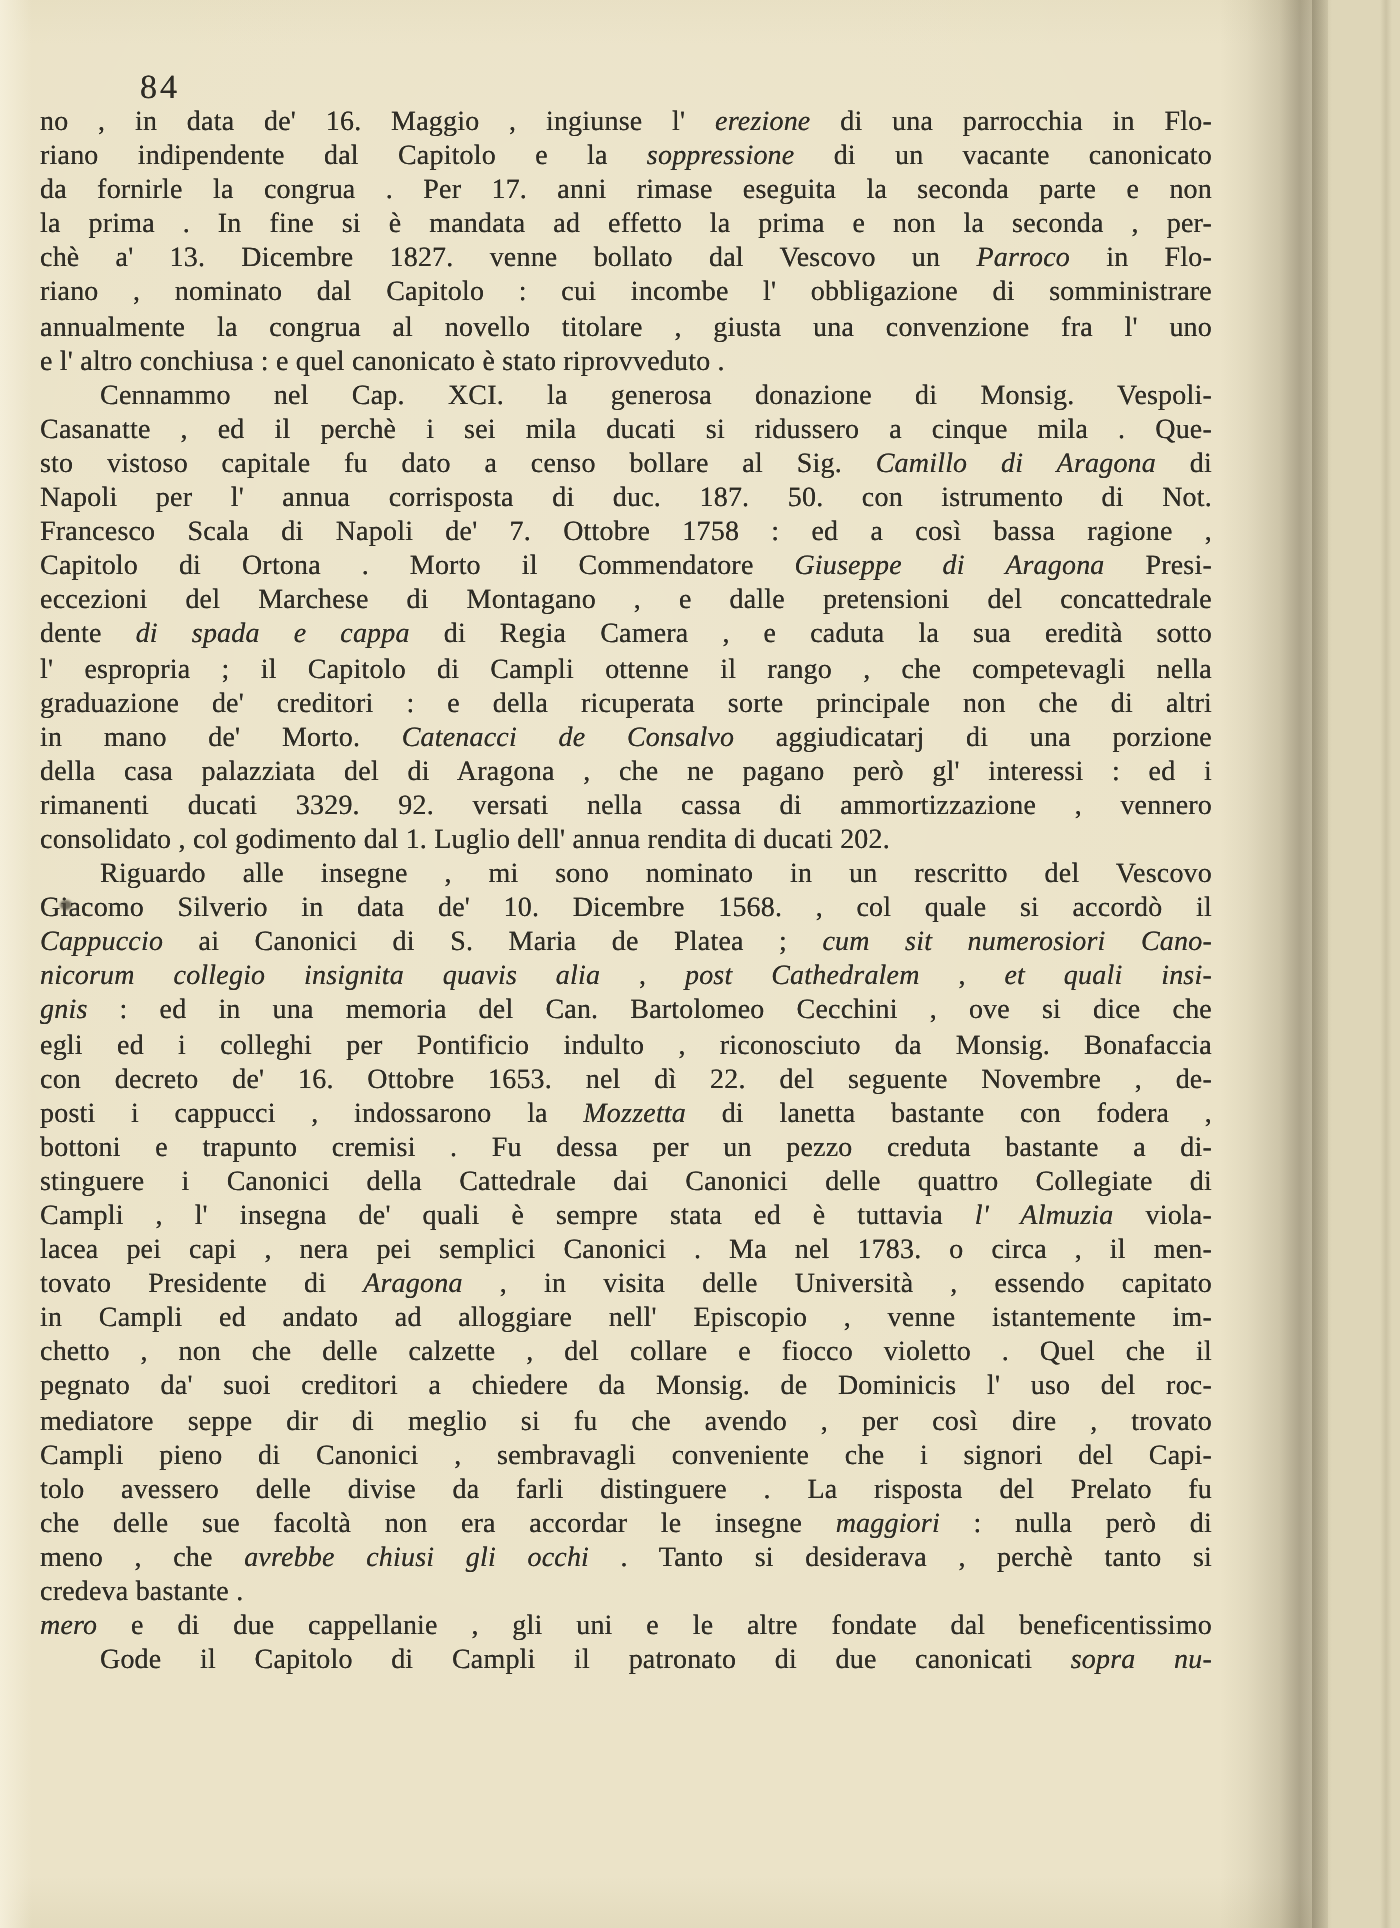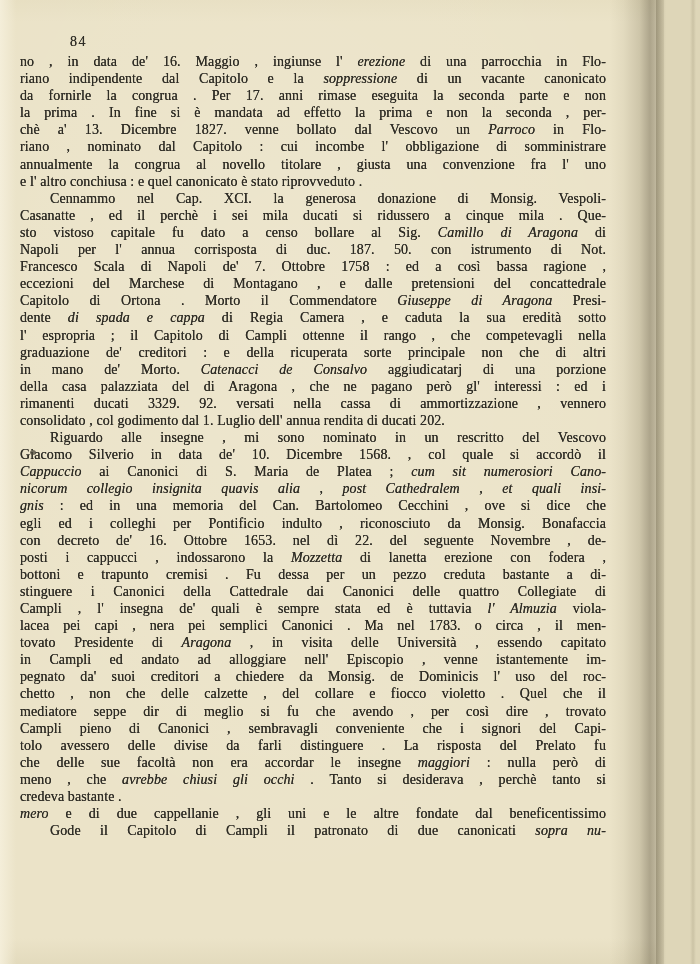--- a/index.html
+++ b/index.html
@@ -33,21 +33,21 @@
     background: linear-gradient(90deg,
       rgba(0,0,0,0) 0%,
       rgba(120,110,78,0.08) 25%,
       rgba(100,90,60,0.22) 55%,
       rgba(72,63,40,0.38) 74%,
       rgba(72,63,40,0.30) 82%,
       rgba(110,100,70,0.12) 100%);
   }
   .page-number {
     position: absolute; left: 70px; top: 34px;
-    font-size: 14px; letter-spacing: 1.5px; color: #2f2d26;
+    font-size: 17px; letter-spacing: 1.5px; color: #2f2d26;
     text-shadow: 0 0 0.3px currentColor;
   }
   .body-text {
     position: absolute; left: 20px; top: 53px; width: 586px;
     font-size: 14px; line-height: 17.1px; color: #2f2d26;
     text-shadow: 0 0 0.3px currentColor;
     letter-spacing: 0.1px;
   }
   .line { text-align: justify; text-align-last: justify; height: 17.1px; overflow: visible; }
   .line.short { text-align-last: left; }
@@ -74,45 +74,45 @@
       <div class="line"><span>la prima . In fine si è mandata ad effetto la prima e non la seconda , per-</span></div>
       <div class="line"><span>chè a' 13. Dicembre 1827. venne bollato dal Vescovo un </span><span class="it">Parroco</span><span> in Flo-</span></div>
       <div class="line"><span>riano , nominato dal Capitolo : cui incombe l' obbligazione di somministrare</span></div>
       <div class="line"><span>annualmente la congrua al novello titolare , giusta una convenzione fra l' uno</span></div>
       <div class="line short"><span>e l' altro conchiusa : e quel canonicato è stato riprovveduto .</span></div>
       <div class="line indent"><span>Cennammo nel Cap. XCI. la generosa donazione di Monsig. Vespoli-</span></div>
       <div class="line"><span>Casanatte , ed il perchè i sei mila ducati si ridussero a cinque mila . Que-</span></div>
       <div class="line"><span>sto vistoso capitale fu dato a censo bollare al Sig. </span><span class="it">Camillo di Aragona</span><span> di</span></div>
       <div class="line"><span>Napoli per l' annua corrisposta di duc. 187. 50. con istrumento di Not.</span></div>
       <div class="line"><span>Francesco Scala di Napoli de' 7. Ottobre 1758 : ed a così bassa ragione ,</span></div>
+      <div class="line"><span>Capitolo di Ortona . Morto il Commendatore </span><span class="it">Giuseppe di Aragona</span><span> Presi-</span></div>
       <div class="line"><span>eccezioni del Marchese di Montagano , e dalle pretensioni del concattedrale</span></div>
-      <div class="line"><span>Capitolo di Ortona . Morto il Commendatore </span><span class="it">Giuseppe di Aragona</span><span> Presi-</span></div>
       <div class="line"><span>dente </span><span class="it">di spada e cappa</span><span> di Regia Camera , e caduta la sua eredità sotto</span></div>
       <div class="line"><span>l' espropria ; il Capitolo di Campli ottenne il rango , che competevagli nella</span></div>
       <div class="line"><span>graduazione de' creditori : e della ricuperata sorte principale non che di altri</span></div>
       <div class="line"><span>in mano de' Morto. </span><span class="it">Catenacci de Consalvo</span><span> aggiudicatarj di una porzione</span></div>
       <div class="line"><span>della casa palazziata del di Aragona , che ne pagano però gl' interessi : ed i</span></div>
       <div class="line"><span>rimanenti ducati 3329. 92. versati nella cassa di ammortizzazione , vennero</span></div>
       <div class="line short"><span>consolidato , col godimento dal 1. Luglio dell' annua rendita di ducati 202.</span></div>
       <div class="line indent"><span>Riguardo alle insegne , mi sono nominato in un rescritto del Vescovo</span></div>
       <div class="line"><span>Giacomo Silverio in data de' 10. Dicembre 1568. , col quale si accordò il</span></div>
       <div class="line"><span class="it">Cappuccio</span><span> ai Canonici di S. Maria de Platea ; </span><span class="it">cum sit numerosiori Cano-</span></div>
       <div class="line"><span class="it">nicorum collegio insignita quavis alia</span><span> , </span><span class="it">post Cathedralem</span><span> , </span><span class="it">et quali insi-</span></div>
       <div class="line"><span class="it">gnis</span><span> : ed in una memoria del Can. Bartolomeo Cecchini , ove si dice che</span></div>
       <div class="line"><span>egli ed i colleghi per Pontificio indulto , riconosciuto da Monsig. Bonafaccia</span></div>
       <div class="line"><span>con decreto de' 16. Ottobre 1653. nel dì 22. del seguente Novembre , de-</span></div>
-      <div class="line"><span>posti i cappucci , indossarono la </span><span class="it">Mozzetta</span><span> di lanetta erezione con fodera ,</span></div>
+      <div class="line"><span>posti i cappucci , indossarono la </span><span class="it">Mozzetta</span><span> di lanetta bastante con fodera ,</span></div>
       <div class="line"><span>bottoni e trapunto cremisi . Fu dessa per un pezzo creduta bastante a di-</span></div>
       <div class="line"><span>stinguere i Canonici della Cattedrale dai Canonici delle quattro Collegiate di</span></div>
       <div class="line"><span>Campli , l' insegna de' quali è sempre stata ed è tuttavia </span><span class="it">l' Almuzia</span><span> viola-</span></div>
       <div class="line"><span>lacea pei capi , nera pei semplici Canonici . Ma nel 1783. o circa , il men-</span></div>
       <div class="line"><span>tovato Presidente di </span><span class="it">Aragona</span><span> , in visita delle Università , essendo capitato</span></div>
       <div class="line"><span>in Campli ed andato ad alloggiare nell' Episcopio , venne istantemente im-</span></div>
+      <div class="line"><span>chetto , non che delle calzette , del collare e fiocco violetto . Quel che il</span></div>
       <div class="line"><span>pegnato da' suoi creditori a chiedere da Monsig. de Dominicis l' uso del roc-</span></div>
-      <div class="line"><span>chetto , non che delle calzette , del collare e fiocco violetto . Quel che il</span></div>
       <div class="line"><span>mediatore seppe dir di meglio si fu che avendo , per così dire , trovato</span></div>
       <div class="line"><span>Campli pieno di Canonici , sembravagli conveniente che i signori del Capi-</span></div>
       <div class="line"><span>tolo avessero delle divise da farli distinguere . La risposta del Prelato fu</span></div>
       <div class="line"><span>che delle sue facoltà non era accordar le insegne </span><span class="it">maggiori</span><span> : nulla però di</span></div>
       <div class="line"><span>meno , che </span><span class="it">avrebbe chiusi gli occhi</span><span> . Tanto si desiderava , perchè tanto si</span></div>
       <div class="line short"><span>credeva bastante .</span></div>
       <div class="line"><span class="it">mero</span><span> e di due cappellanie , gli uni e le altre fondate dal beneficentissimo</span></div>
       <div class="line indent"><span>Gode il Capitolo di Campli il patronato di due canonicati </span><span class="it">sopra nu-</span></div>
     </div>
   <div class="smudge"></div>

